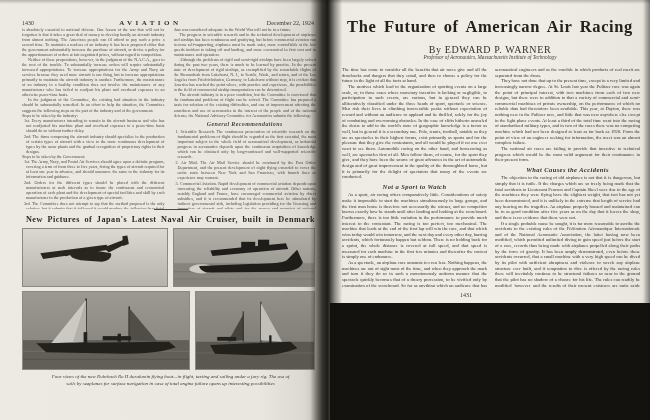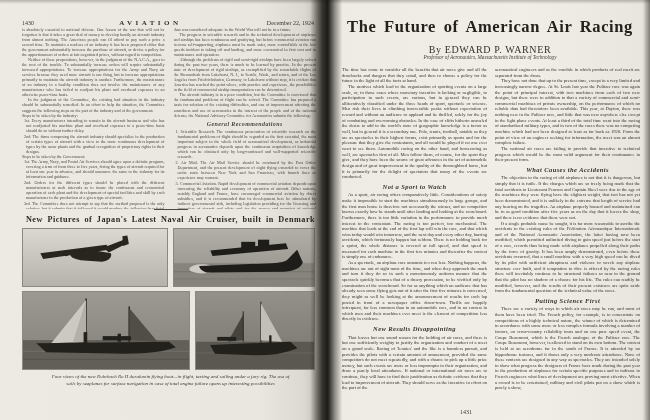--- a/index.html
+++ b/index.html
@@ -51,21 +51,21 @@
   .ph-1{width:146px;margin-right:5px;}
   .ph-2{width:142px;}
   .ph-3{width:168px;margin-right:5px;}
   .ph-4{width:120px;}
   .photo-caption{
     margin-top:4px;text-align:center;font-style:italic;
     font-size:5px;line-height:1.35;color:#3a3833;
   }
   
   .page-right{
-    position:absolute;left:330px;top:0;width:320px;height:420px;
+    position:absolute;left:330px;top:0;width:320px;height:303px;
     background:linear-gradient(90deg,#c7c4bd 0%,#eeebe4 4%,#f1eee7 60%,#e9e6df 97%,#d8d5ce 100%);
   }
   .rp-title{
     position:absolute;top:17px;left:0;right:0;margin:0;text-align:center;
     font-size:16.5px;font-weight:bold;letter-spacing:.6px;word-spacing:3px;color:#23211c;
   }
   .rp-byline{
     position:absolute;top:44px;left:0;right:0;text-align:center;
     font-size:10px;letter-spacing:.6px;color:#34322d;
   }

